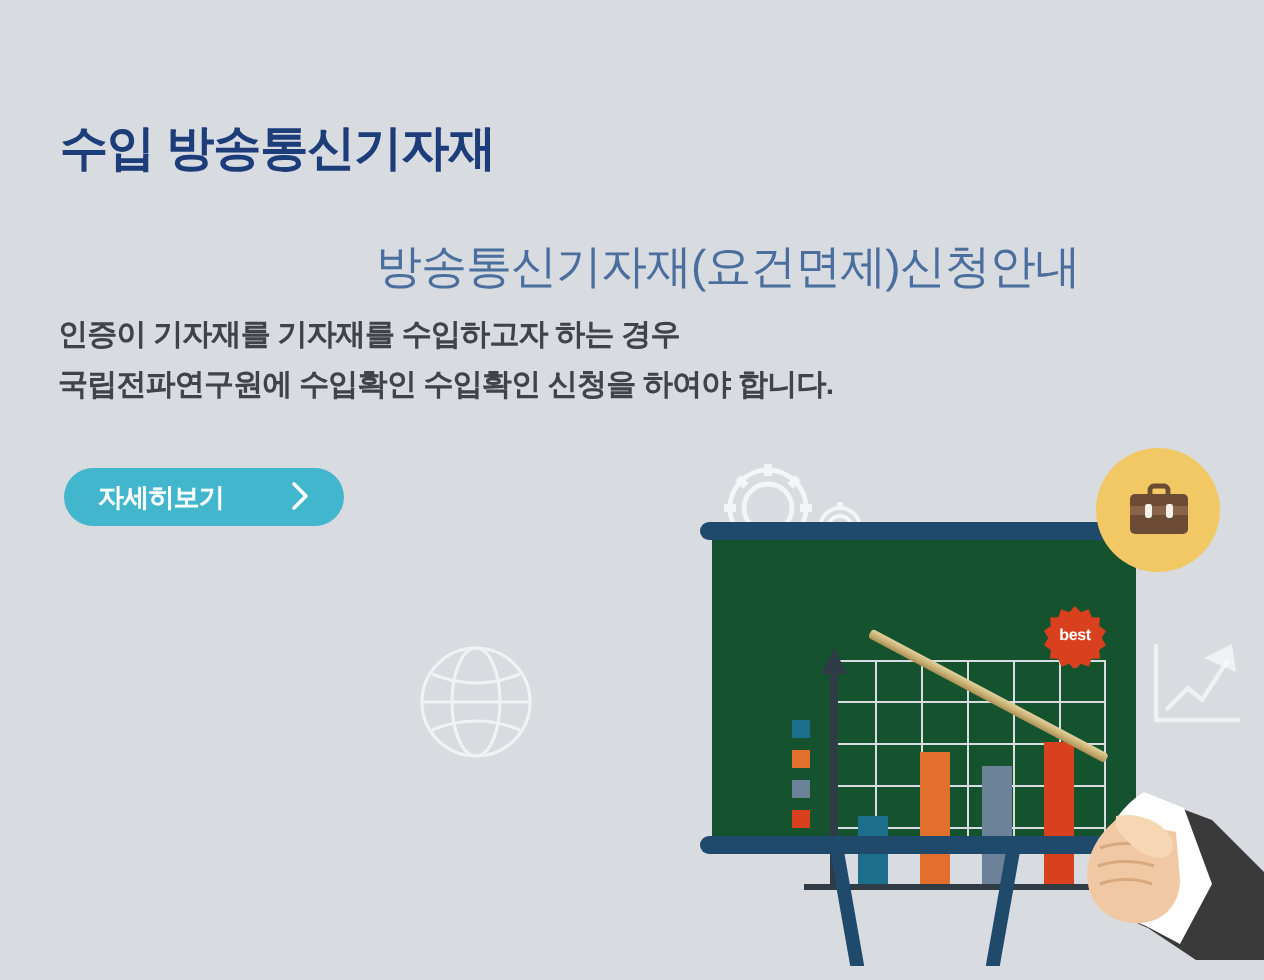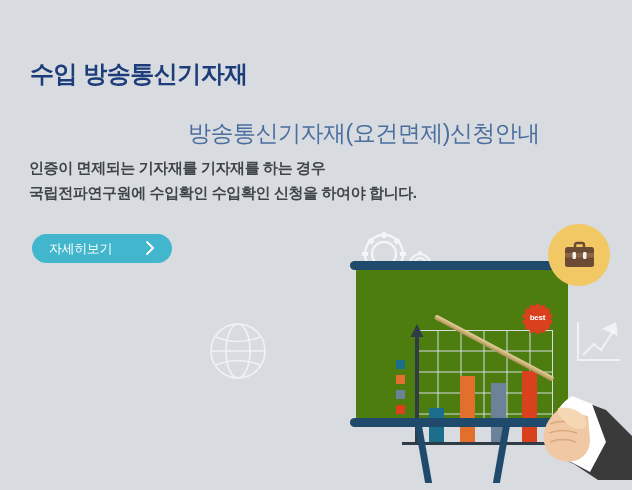--- a/index.html
+++ b/index.html
@@ -74,41 +74,41 @@
     background: #41b6cd;
     cursor: pointer;
     border: none;
     padding: 0;
   }
   #cta-label {
     position: absolute;
     left: 17px;
     top: 6px;
     font-size: 13px;
-    font-weight: normal;
+    font-weight: bold;
     letter-spacing: -0.4px;
     color: #ffffff;
     white-space: nowrap;
   }
   #cta-chevron {
     position: absolute;
     right: 17px;
     top: 6px;
     width: 10px;
     height: 16px;
     color: #ffffff;
   }
 
   
   #easel { position: absolute; left: 340px; top: 228px; width: 292px; height: 262px; }
   #board-panel {
     position: absolute;
     left: 16px; top: 41px;
     width: 212px; height: 152px;
-    background: #4d7c0f;
+    background: #14532d;
   }
   #board-top-bar {
     position: absolute;
     left: 10px; top: 33px;
     width: 224px; height: 9px;
     background: #1f4a6b;
     border-radius: 5px;
   }
   #board-bottom-bar {
     position: absolute;
@@ -241,21 +241,21 @@
       <polyline points="6,2 6,40 48,40"></polyline>
       <polyline points="11,35 22,24 29,30 42,10" stroke-linejoin="round"></polyline>
     </g>
     <polygon points="44,2 46,16 30,9" fill="#ffffff" opacity="0.72"></polygon>
   </svg>
 
   <h1 id="title">수입 방송통신기자재</h1>
   <h2 id="subtitle">방송통신기자재(요건면제)신청안내</h2>
 
   <div id="desc">
-    <span class="line">인증이 면제되는 기자재를 기자재를 하는 경우</span>
+    <span class="line">인증이 기자재를 기자재를 수입하고자 하는 경우</span>
     <span class="line">국립전파연구원에 수입확인 수입확인 신청을 하여야 합니다.</span>
   </div>
 
   <button id="cta">
     <span id="cta-label">자세히보기</span>
     <svg id="cta-chevron" viewBox="0 0 10 16">
       <polyline points="2,2 8,8 2,14" fill="none" stroke="#ffffff" stroke-width="1.8" stroke-linecap="round" stroke-linejoin="round"></polyline>
     </svg>
   </button>
 

